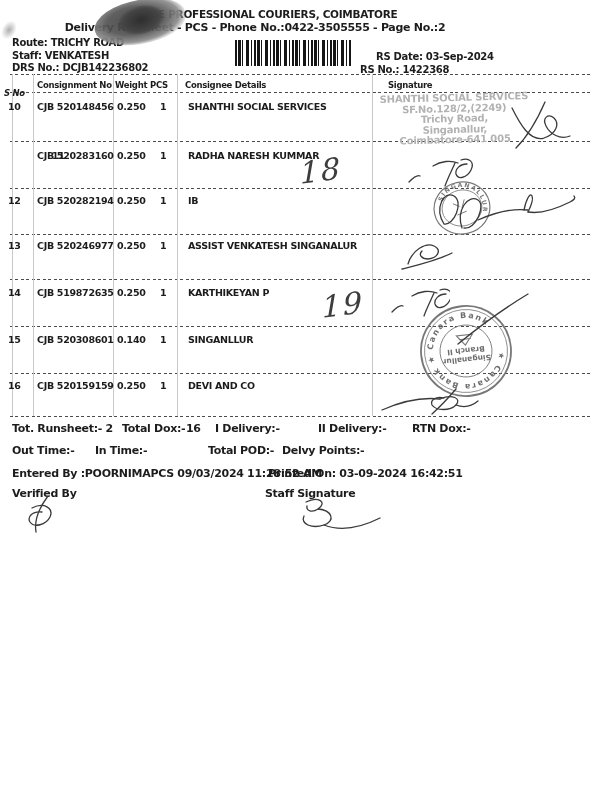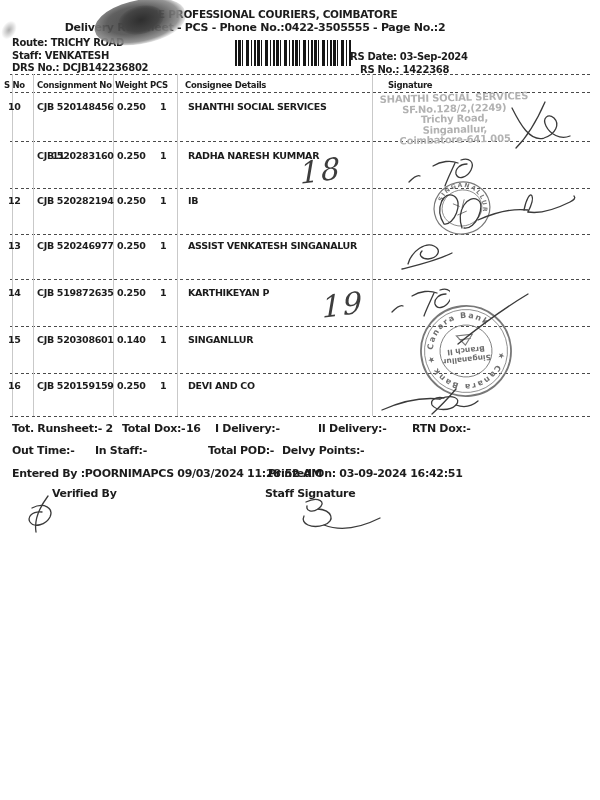--- a/index.html
+++ b/index.html
@@ -53,21 +53,21 @@
   <div class="abs print title" style="left:0;top:8px;width:540px;">THE PROFESSIONAL COURIERS, COIMBATORE</div>
   <div class="abs print title" style="left:0;top:21px;width:510px;font-size:11px;">Delivery Runsheet - PCS - Phone No.:0422-3505555 - Page No.:2</div>
 
   <div class="abs print hline" style="left:12px;top:37px;">Route: TRICHY ROAD</div>
   <div class="abs print hline" style="left:12px;top:50px;">Staff: VENKATESH</div>
   <div class="abs print hline" style="left:12px;top:62px;">DRS No.: DCJB142236802</div>
 
   <div class="barcode"></div>
 
   <div class="abs print hline" style="left:360px;top:38px;margin-top:26px;">RS No.: 1422368</div>
-  <div class="abs print hline" style="left:350px;top:51px;">RS Date: 03-Sep-2024</div>
+  <div class="abs print hline" style="left:376px;top:51px;">RS Date: 03-Sep-2024</div>
 
   <div class="smudge1"></div>
   <div class="smudge2"></div>
   <div class="smudge3"></div>
 
   <div class="hdash" style="top:74px;"></div>
   <div class="hdash" style="top:92px;"></div>
   <div class="hdash" style="top:141px;"></div>
   <div class="hdash" style="top:188px;"></div>
   <div class="hdash" style="top:234px;"></div>
@@ -75,21 +75,21 @@
   <div class="hdash" style="top:326px;"></div>
   <div class="hdash" style="top:373px;"></div>
   <div class="hdash" style="top:416px;"></div>
 
   <div class="vline" style="left:12px;"></div>
   <div class="vline" style="left:33px;"></div>
   <div class="vline" style="left:113px;"></div>
   <div class="vline" style="left:177px;"></div>
   <div class="vline" style="left:372px;"></div>
 
-  <div class="abs thead" style="left:4px;top:80px;">S No</div>
+  <div class="abs thead" style="left:4px;top:88px;font-style:italic;">S No</div>
   <div class="abs thead" style="left:37px;top:80px;">Consignment No</div>
   <div class="abs thead" style="left:115px;top:80px;">Weight</div>
   <div class="abs thead" style="left:150px;top:80px;">PCS</div>
   <div class="abs thead" style="left:185px;top:80px;">Consignee Details</div>
   <div class="abs thead" style="left:388px;top:80px;">Signature</div>
 
   <div>
     <span class="abs cell" style="left:8px;top:101px;">10</span>
     <span class="abs cell" style="left:37px;top:101px;">CJB 520148456</span>
     <span class="abs cell" style="left:117px;top:101px;">0.250</span>
@@ -219,28 +219,28 @@
   </svg>
 
   <div class="abs footer-t" style="left:12px;top:422px;">Tot. Runsheet:- 2</div>
   <div class="abs footer-t" style="left:122px;top:422px;">Total Dox:-</div>
   <div class="abs footer-t" style="left:186px;top:422px;">16</div>
   <div class="abs footer-t" style="left:215px;top:422px;">I Delivery:-</div>
   <div class="abs footer-t" style="left:318px;top:422px;">II Delivery:-</div>
   <div class="abs footer-t" style="left:400px;top:422px;margin-left:12px;">RTN Dox:-</div>
 
   <div class="abs footer-t" style="left:12px;top:444px;">Out Time:-</div>
-  <div class="abs footer-t" style="left:95px;top:444px;">In Staff:-</div>
+  <div class="abs footer-t" style="left:95px;top:444px;">In Time:-</div>
   <div class="abs footer-t" style="left:208px;top:444px;">Total POD:-</div>
   <div class="abs footer-t" style="left:282px;top:444px;">Delvy Points:-</div>
 
   <div class="abs footer-t" style="left:12px;top:467px;">Entered By :POORNIMAPCS 09/03/2024 11:28:52 AM</div>
   <div class="abs footer-t" style="left:268px;top:467px;">Printed On: 03-09-2024 16:42:51</div>
 
-  <div class="abs footer-t" style="left:12px;top:487px;margin-left:40px;">Verified By</div>
+  <div class="abs footer-t" style="left:12px;top:487px;">Verified By</div>
   <div class="abs footer-t" style="left:265px;top:487px;">Staff Signature</div>
 
   <svg class="abs sig" style="left:22px;top:492px;" width="44" height="46" viewBox="0 0 44 46">
     <path d="M26,4 C17,16 12,28 14,40"></path>
     <path d="M10,16 C22,10 32,16 28,25 C24,33 12,36 8,30 C5,25 10,19 20,20"></path>
   </svg>
   <svg class="abs sig" style="left:280px;top:494px;" width="105" height="48" viewBox="0 0 105 48">
     <path d="M26,8 C38,2 48,8 38,15 C32,19 26,17 27,12"></path>
     <path d="M38,15 C52,16 56,27 44,31 C32,35 20,30 24,22"></path>
     <path d="M44,31 C62,38 82,33 100,24"></path>

